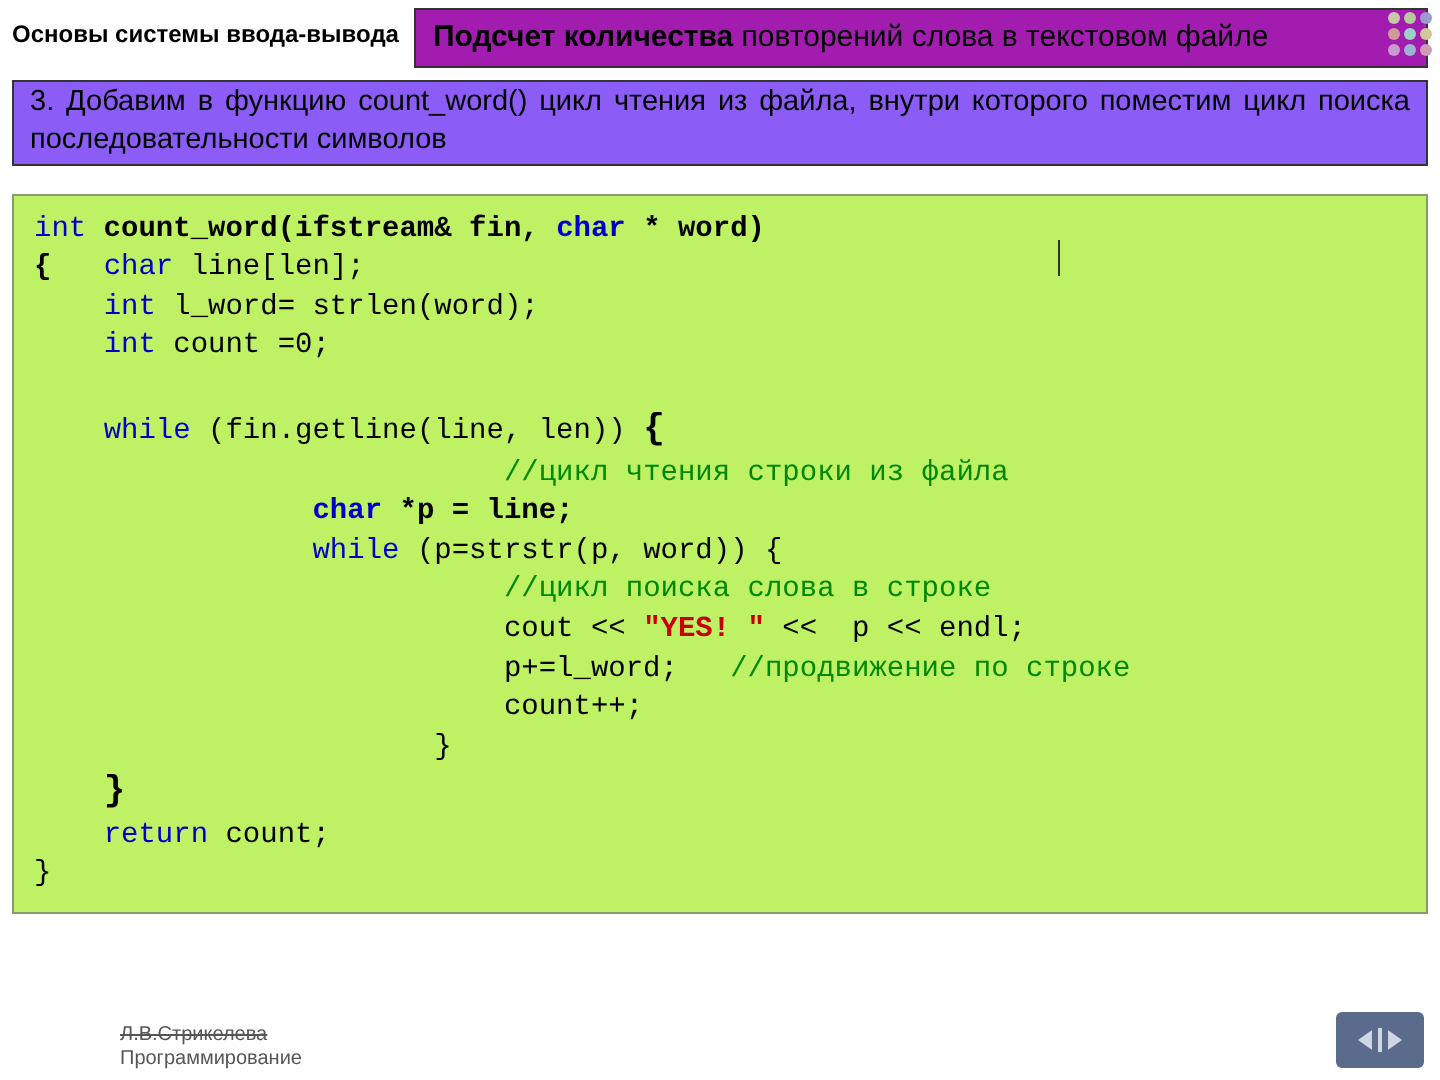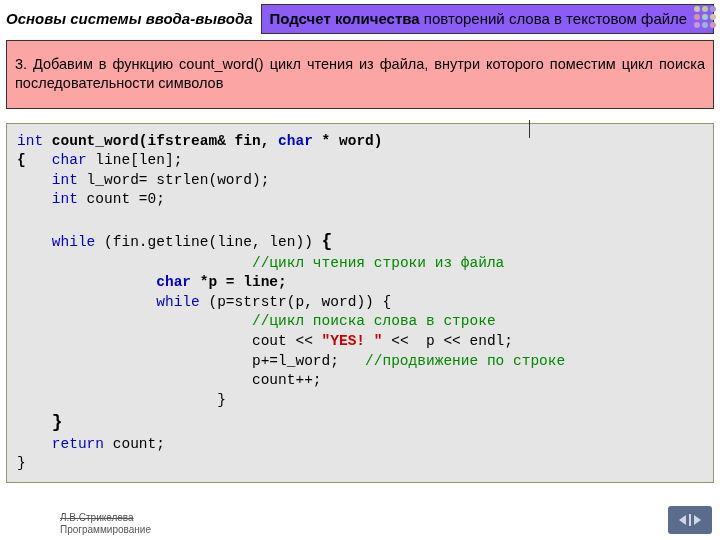--- a/index.html
+++ b/index.html
@@ -11,66 +11,65 @@
     position: relative;
     overflow: hidden;
   }
   .header-row {
     display: flex;
     align-items: flex-start;
     padding: 4px 6px 0 6px;
     gap: 8px;
   }
   .breadcrumb {
-    font-size: 15px;
+    font-size: 12px;
     font-weight: bold;
     padding-top: 6px;
     flex-shrink: 0;
-    font-style: italic;
   }
   .title-box {
     border: 1.5px solid #333;
-    background: #8b5cf6;
+    background: #a21caf;
     padding: 4px 8px;
     font-size: 15px;
     flex: 1;
     line-height: 1.3;
   }
   .title-box b { font-weight: bold; }
   .dots {
     position: absolute;
     right: 4px;
     top: 6px;
     display: flex;
     flex-direction: column;
     gap: 2px;
   }
   .dots-row { display: flex; gap: 2px; }
   .dot { width: 6px; height: 6px; border-radius: 50%; }
   .step-box {
     margin: 6px 6px 0 6px;
     border: 1.5px solid #333;
-    background: #fca5a5;
-    padding: 14px 8px;
+    background: #8b5cf6;
+    padding: 1px 8px;
     font-size: 14.5px;
     line-height: 1.35;
     text-align: justify;
   }
   .divider-tick {
     position: absolute;
     right: 190px;
     top: 120px;
     width: 1.5px;
     height: 18px;
     background: #333;
   }
   .code-box {
     margin: 14px 6px 0 6px;
     border: 1.5px solid #8a9c6e;
-    background: #e5e5e5;
+    background: #bef264;
     padding: 8px 10px;
     font-family: "Courier New", monospace;
     font-size: 14.5px;
     line-height: 1.35;
     white-space: pre;
   }
   .kw { color: #0000c8; }
   .cm { color: #008800; }
   .str { color: #c80000; }
   .footer {

